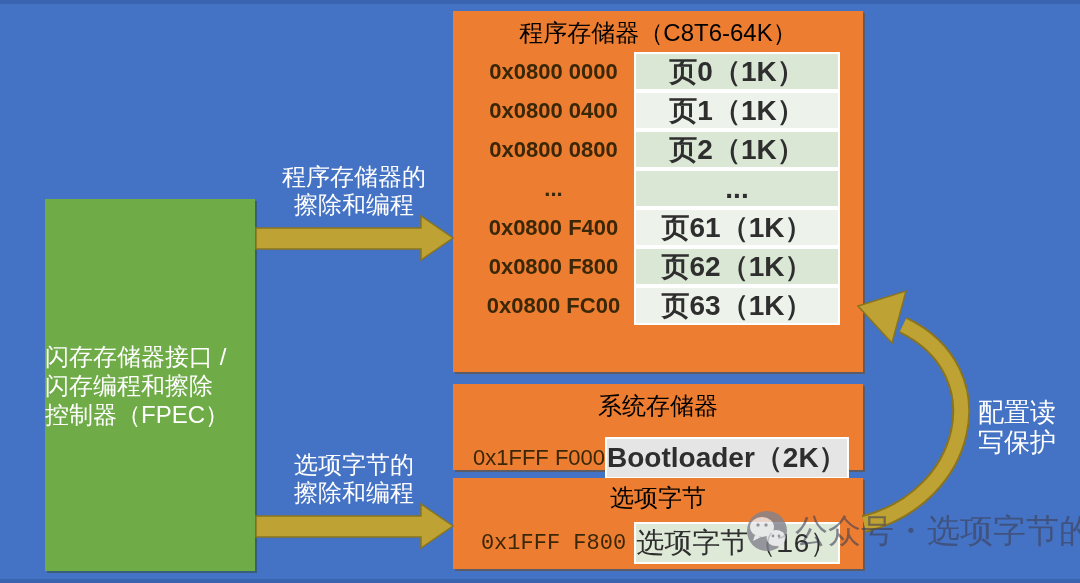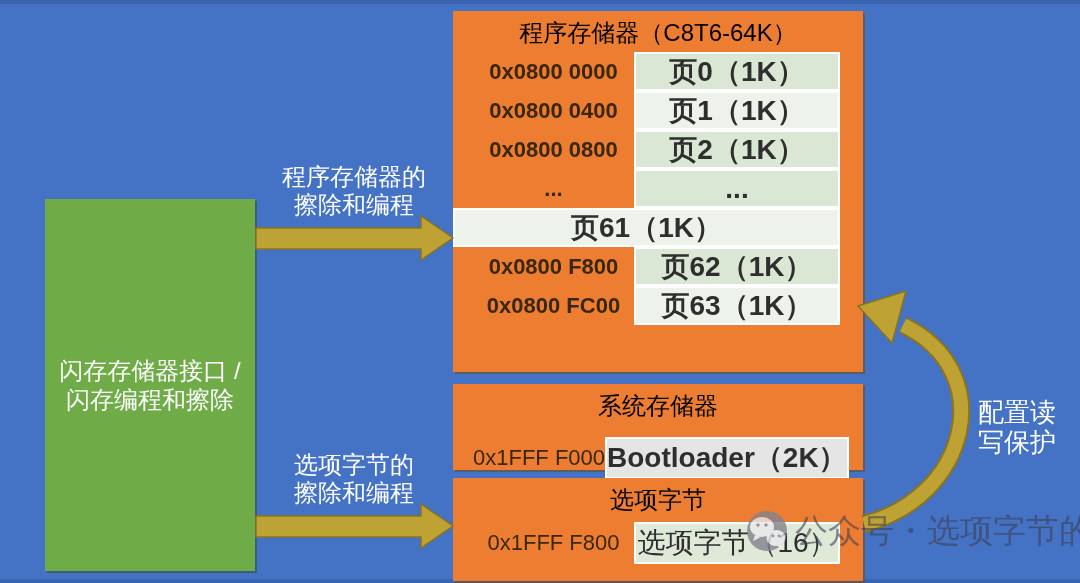--- a/index.html
+++ b/index.html
@@ -7,21 +7,21 @@
     position:relative;width:1080px;height:583px;overflow:hidden;
     background:#4472C4;
     font-family:"Liberation Sans","DejaVu Sans",sans-serif;
     box-shadow:inset 0 4px 0 rgba(0,0,30,.12), inset 0 -4px 0 rgba(0,0,30,.12);
   }
   
   .fpec{
     position:absolute;left:45px;top:199px;width:210px;height:372px;
     background:#6fac47;
     box-shadow:2px 2px 0 rgba(45,70,35,.45);
-    display:flex;flex-direction:column;justify-content:center;align-items:center;
+    display:flex;flex-direction:column;justify-content:center;align-items:flex-start;
     color:#ffffff;font-size:24px;line-height:29px;text-align:center;
   }
   
   .membox{
     position:absolute;left:453px;width:410px;background:#ED7D31;
     box-shadow:2px 2px 0 rgba(115,70,10,.5);
     box-sizing:border-box;
   }
   .membox .title{
     margin-top:9px;height:26px;line-height:26px;
@@ -41,21 +41,21 @@
     display:flex;align-items:center;justify-content:center;
     color:#2e2e2e;font-size:28px;white-space:nowrap;
   }
   .cell.dark{background:#dbe7d5;}
   .cell.light{background:#edf2ea;}
   .cell.boot{background:#e5e5e5;font-weight:bold;}
   .cell.opt{background:#dfe9d8;}
   #program-box{top:11px;height:361px;}
   #system-box{top:384px;height:86px;}
   #system-box .mrow{margin-top:18px;}
-  #option-box{top:478px;height:103px;}
+  #option-box{top:478px;height:91px;font-family:Liberation Mono, monospace;}
   #option-box .mrow{margin-top:9px;}
   
   .arrow-label{
     position:absolute;width:200px;text-align:center;
     color:#ffffff;font-size:24px;line-height:28px;white-space:nowrap;
   }
   #label-program{left:254px;top:163px;}
   #label-option{left:254px;top:451px;}
   #label-protect{
     position:absolute;left:978px;top:397px;width:110px;text-align:left;
@@ -70,20 +70,21 @@
   }
 </style>
 </head>
 <body>
 
 <div class="canvas">
 
   <div class="fpec">
     <div>闪存存储器接口 /</div>
     <div>闪存编程和擦除</div>
+    <div>控制器（FPEC）</div>
   </div>
 
   <div class="membox" id="program-box">
     <div class="title">程序存储器（C8T6-64K）</div>
     <div class="rows">
       <div class="mrow">
         <div class="addr">0x0800 0000</div>
         <div class="cell dark">页0（1K）</div>
       </div>
       <div class="mrow">
@@ -92,20 +93,21 @@
       </div>
       <div class="mrow">
         <div class="addr">0x0800 0800</div>
         <div class="cell dark">页2（1K）</div>
       </div>
       <div class="mrow">
         <div class="addr">...</div>
         <div class="cell dark">...</div>
       </div>
       <div class="mrow">
+        <div class="addr">0x0800 F400</div>
         <div class="cell light">页61（1K）</div>
       </div>
       <div class="mrow">
         <div class="addr">0x0800 F800</div>
         <div class="cell dark">页62（1K）</div>
       </div>
       <div class="mrow">
         <div class="addr">0x0800 FC00</div>
         <div class="cell light">页63（1K）</div>
       </div>

